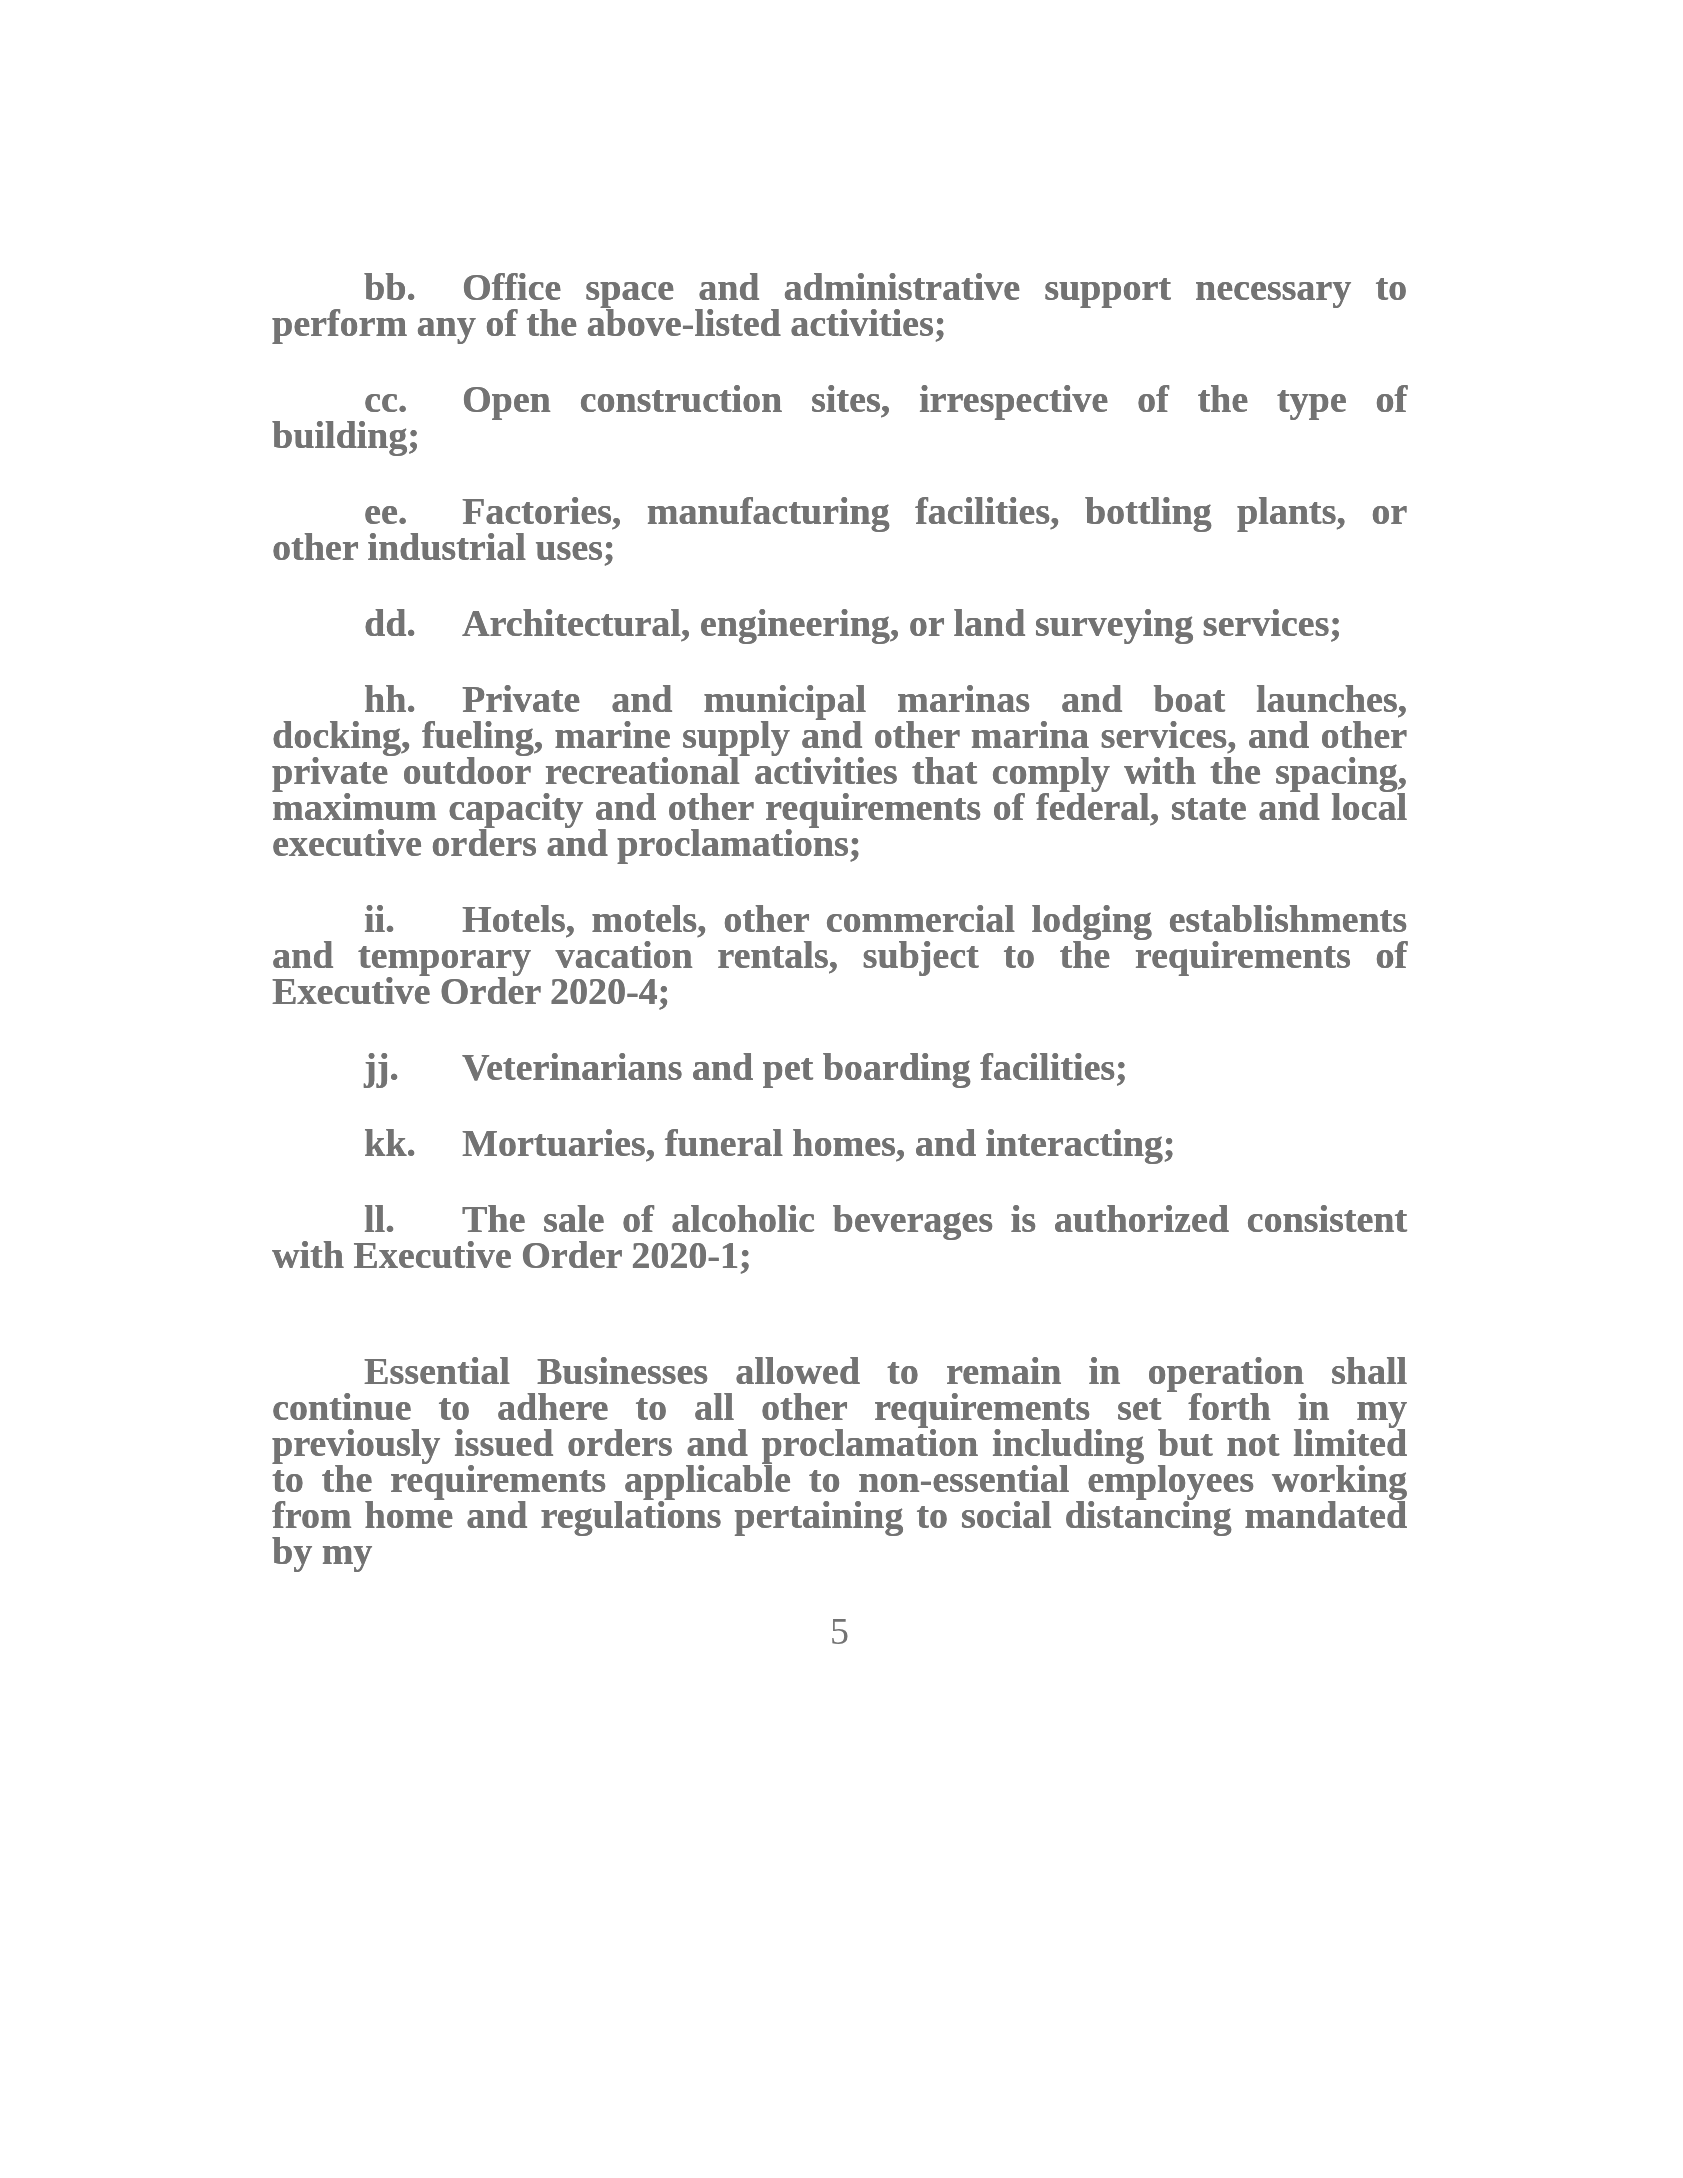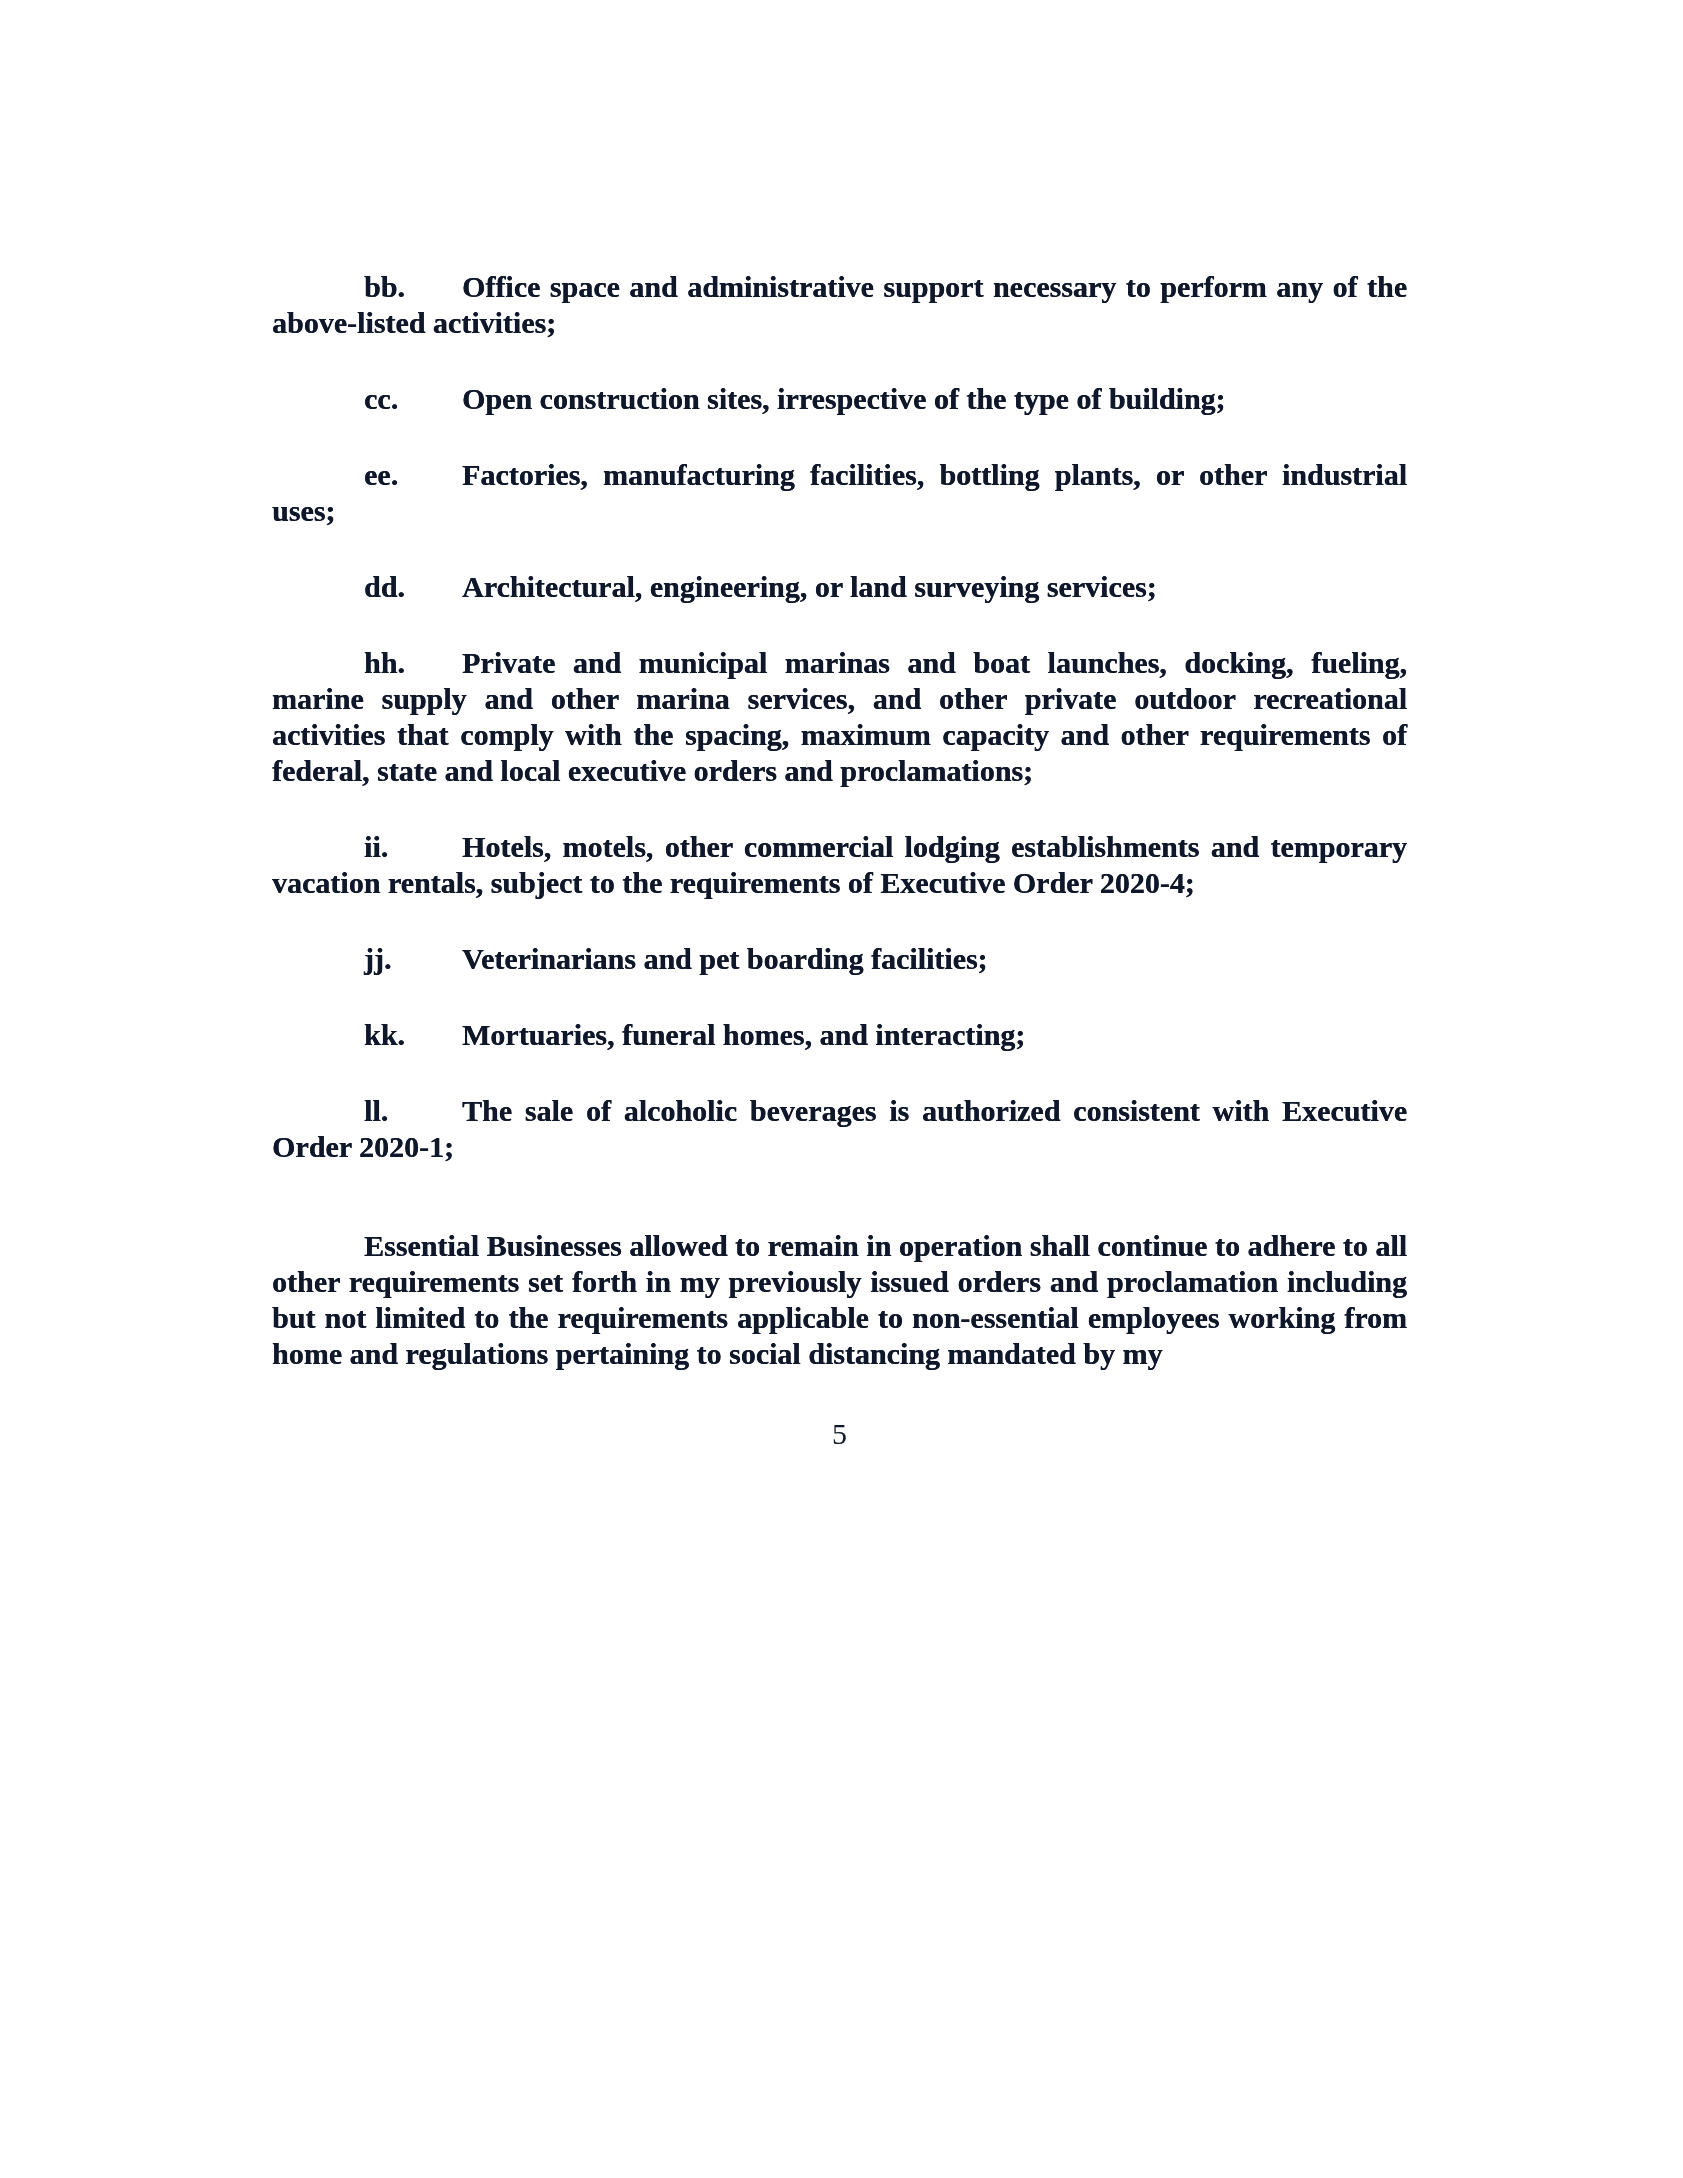--- a/index.html
+++ b/index.html
@@ -18,40 +18,40 @@
     width: 1683px;
     height: 2178px;
     background: #ffffff;
     overflow: hidden;
   }
   .content {
     position: absolute;
     left: 272px;
     top: 269px;
     width: 1135px;
-    color: #0f172a;
+    color: #737373;
     font-family: "Liberation Serif", "DejaVu Serif", serif;
     font-weight: bold;
-    font-size: 30px;
+    font-size: 38px;
     line-height: 36px;
     text-shadow: 0.3px 0 0 currentColor;
   }
   p.item, p.closing {
     margin: 0 0 40px 0;
     text-align: justify;
     text-indent: 92px;
     hyphens: none;
   }
   p.item .num {
     display: inline-block;
     width: 98px;
     text-indent: 0;
   }
   p.closing {
-    margin-top: 63px;
+    margin-top: 80px;
     margin-bottom: 0;
   }
   .page-number {
     margin-top: 44px;
     text-align: center;
     font-weight: normal;
     text-shadow: none;
     text-indent: 0;
   }
 </style>

